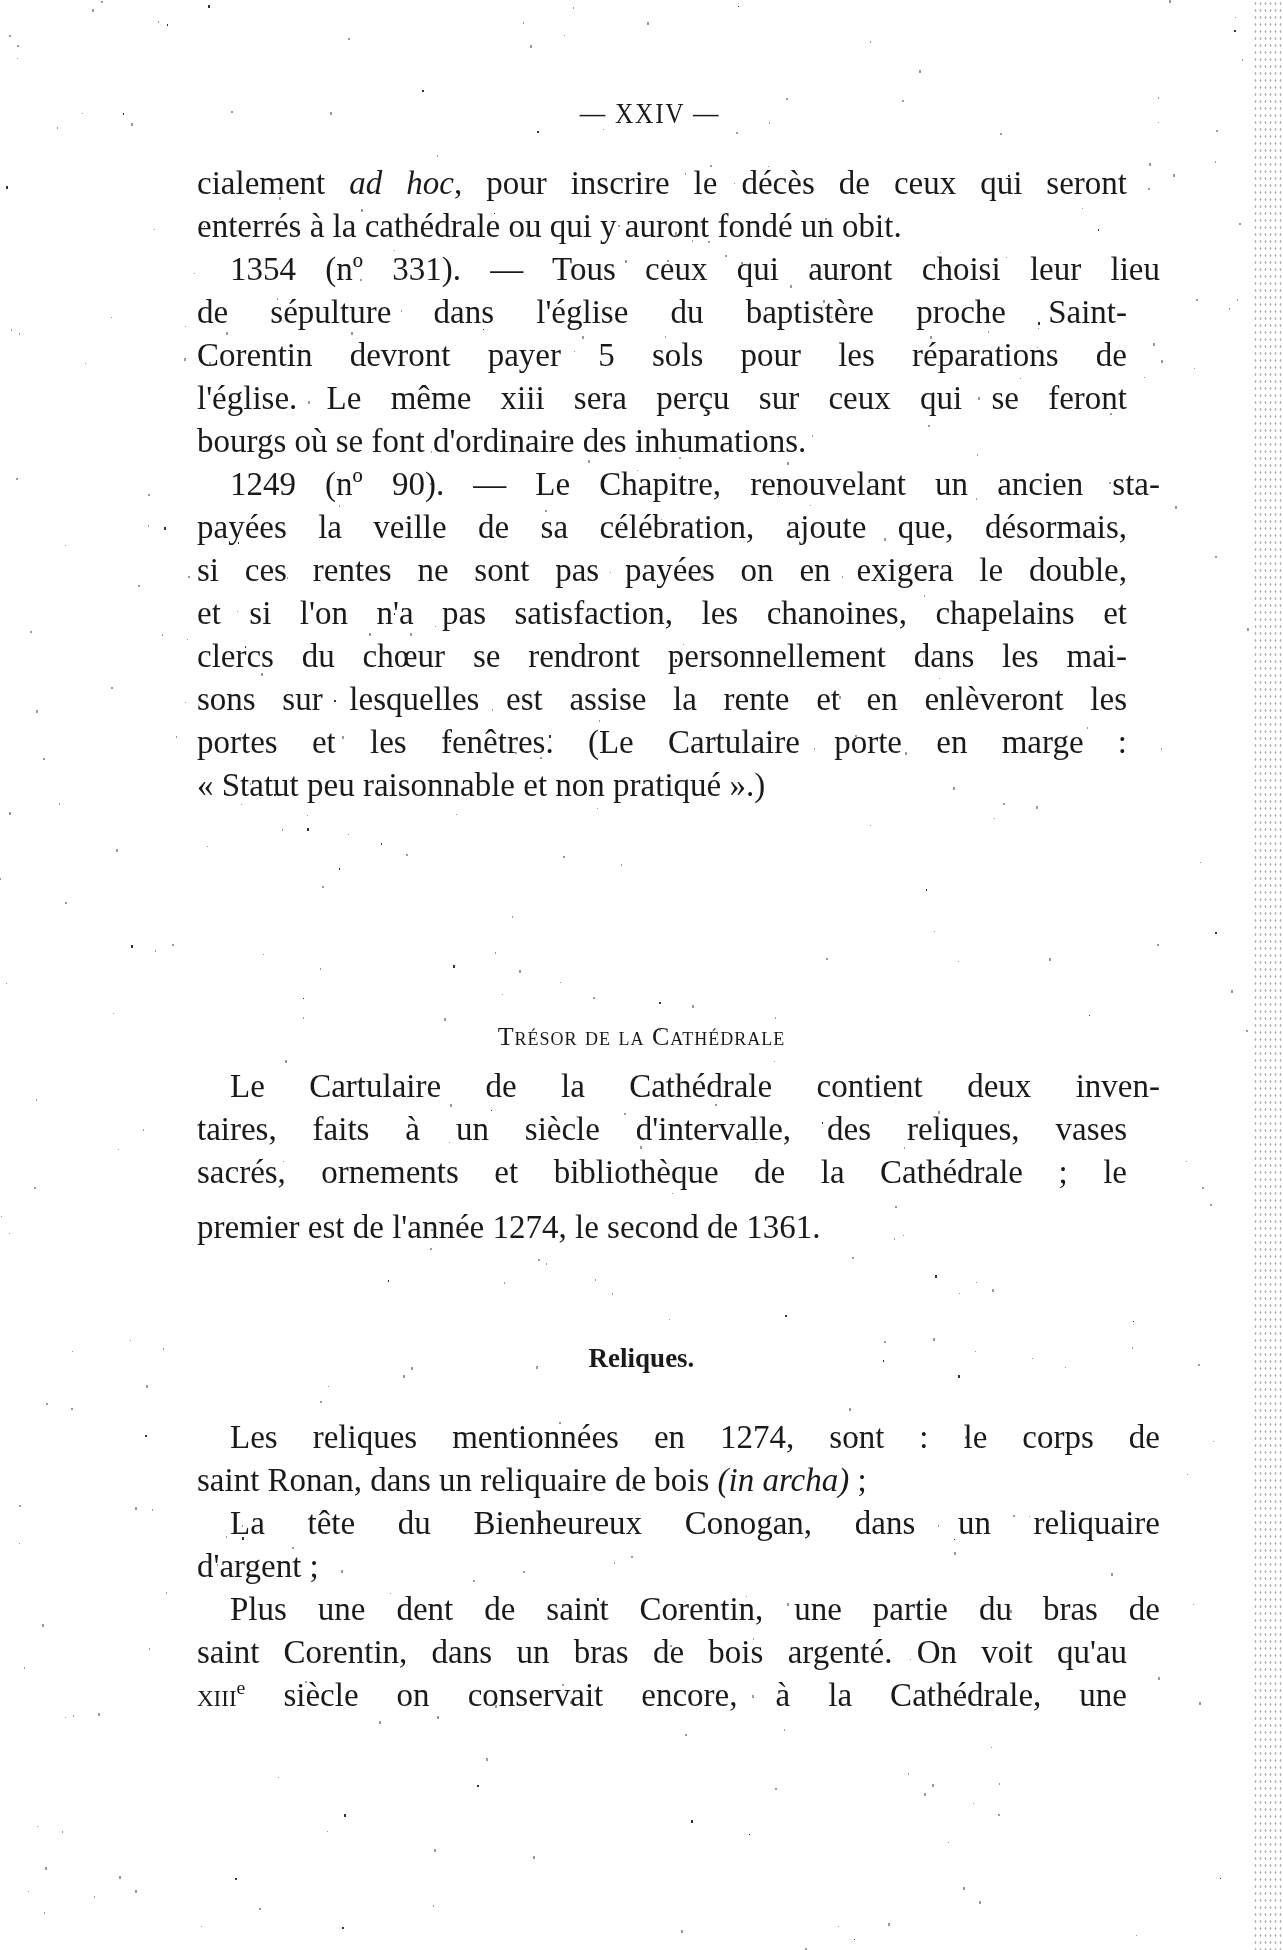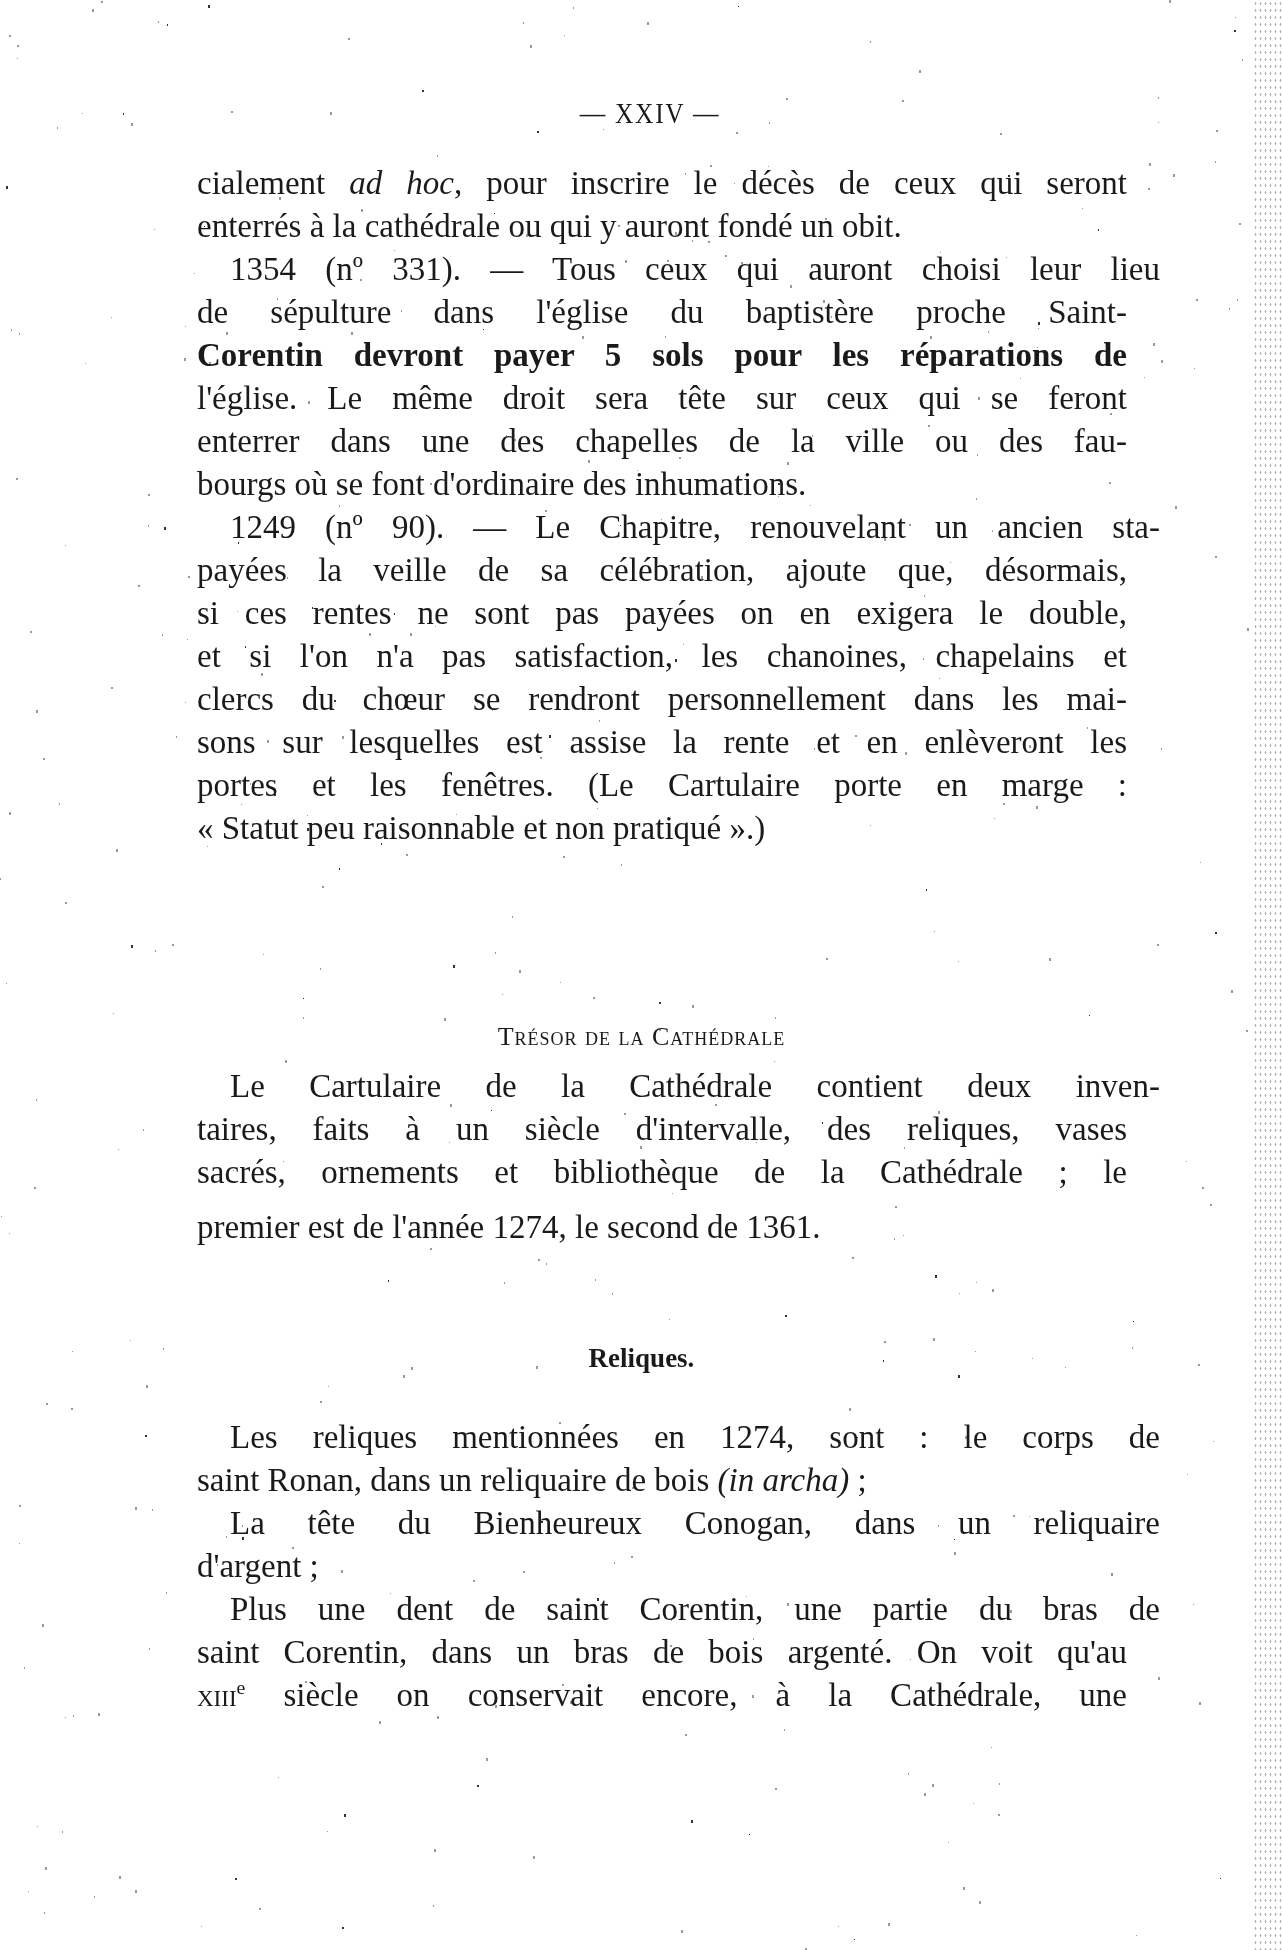--- a/index.html
+++ b/index.html
@@ -466,23 +466,22 @@
   </div>
 <div class="edge-strip"></div>
 
 <div class="page-number">— XXIV —</div>
 
 <div class="text-block" id="sec1" style="top:162px;">
     <div class="line" style="white-space: nowrap; display: block; width: 930px;"><span>cialement </span><i>ad hoc</i><span>, pour inscrire le décès de ceux qui seront</span></div>
     <div class="line last" style="white-space: nowrap; display: block; width: 705px;"><span>enterrés à la cathédrale ou qui y auront fondé un obit.</span></div>
     <div class="line indent" style="white-space: nowrap; display: block; width: 930px;"><span>1354 (nº 331). — Tous ceux qui auront choisi leur lieu</span></div>
     <div class="line" style="white-space: nowrap; display: block; width: 930px;"><span>de sépulture dans l'église du baptistère proche Saint-</span></div>
-    <div class="line" style="white-space: nowrap; display: block; width: 930px; font-weight: bold;"><span>Corentin devront payer 5 sols pour les réparations de</span></div>
-    <div class="line" style="white-space: nowrap; display: block; width: 930px;"><span>l'église. Le même droit sera tête sur ceux qui se feront</span></div>
-    <div class="line" style="white-space: nowrap; display: block; width: 930px;"><span>enterrer dans une des chapelles de la ville ou des fau-</span></div>
+    <div class="line" style="white-space: nowrap; display: block; width: 930px;"><span>Corentin devront payer 5 sols pour les réparations de</span></div>
+    <div class="line" style="white-space: nowrap; display: block; width: 930px;"><span>l'église. Le même xiii sera perçu sur ceux qui se feront</span></div>
     <div class="line last" style="white-space: nowrap; display: block; width: 609px;"><span>bourgs où se font d'ordinaire des inhumations.</span></div>
     <div class="line indent" style="white-space: nowrap; display: block; width: 930px;"><span>1249 (nº 90). — Le Chapitre, renouvelant un ancien sta-</span></div>
     <div class="line" style="white-space: nowrap; display: block; width: 930px;"><span>payées la veille de sa célébration, ajoute que, désormais,</span></div>
     <div class="line" style="white-space: nowrap; display: block; width: 930px;"><span>si ces rentes ne sont pas payées on en exigera le double,</span></div>
     <div class="line" style="white-space: nowrap; display: block; width: 930px;"><span>et si l'on n'a pas satisfaction, les chanoines, chapelains et</span></div>
     <div class="line" style="white-space: nowrap; display: block; width: 930px;"><span>clercs du chœur se rendront personnellement dans les mai-</span></div>
     <div class="line" style="white-space: nowrap; display: block; width: 930px;"><span>sons sur lesquelles est assise la rente et en enlèveront les</span></div>
     <div class="line" style="white-space: nowrap; display: block; width: 930px;"><span>portes et les fenêtres. (Le Cartulaire porte en marge :</span></div>
     <div class="line last" style="white-space: nowrap; display: block; width: 568px;"><span>« Statut peu raisonnable et non pratiqué ».)</span></div>
   </div>

